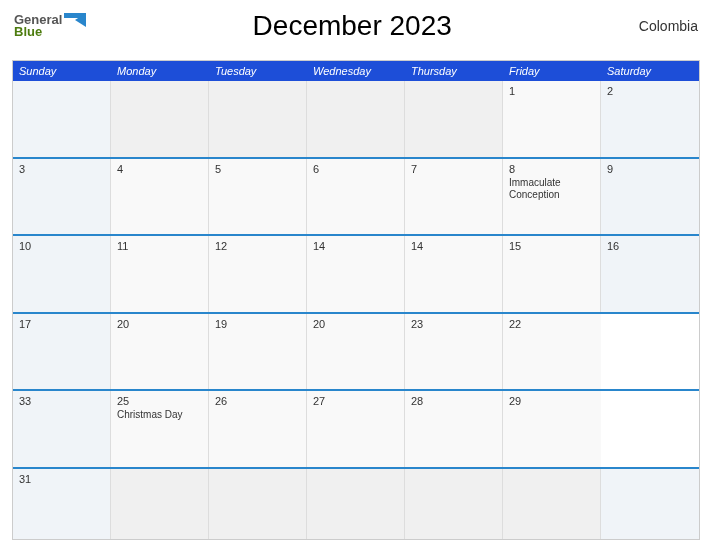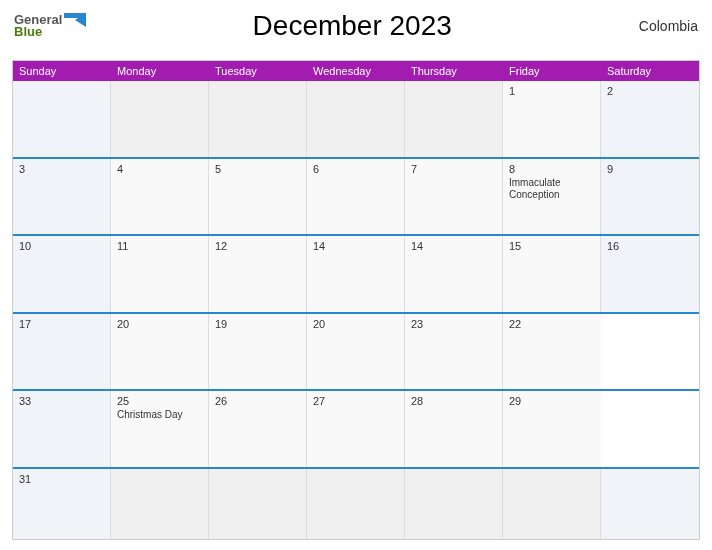--- a/index.html
+++ b/index.html
@@ -59,21 +59,22 @@
     }
     .calendar {
       flex: 1;
       display: flex;
       flex-direction: column;
       border: 1px solid #ccc;
     }
     .day-headers {
       display: grid;
       grid-template-columns: repeat(7, 1fr);
-      background: #a21caf;
+      background: #1d4ed8;
+      font-style: italic;
     }
     .day-header {
       color: #fff;
       text-align: left;
       padding: 4px 6px;
       font-size: 11px;
       font-weight: normal;
     }
     .weeks {
       flex: 1;

